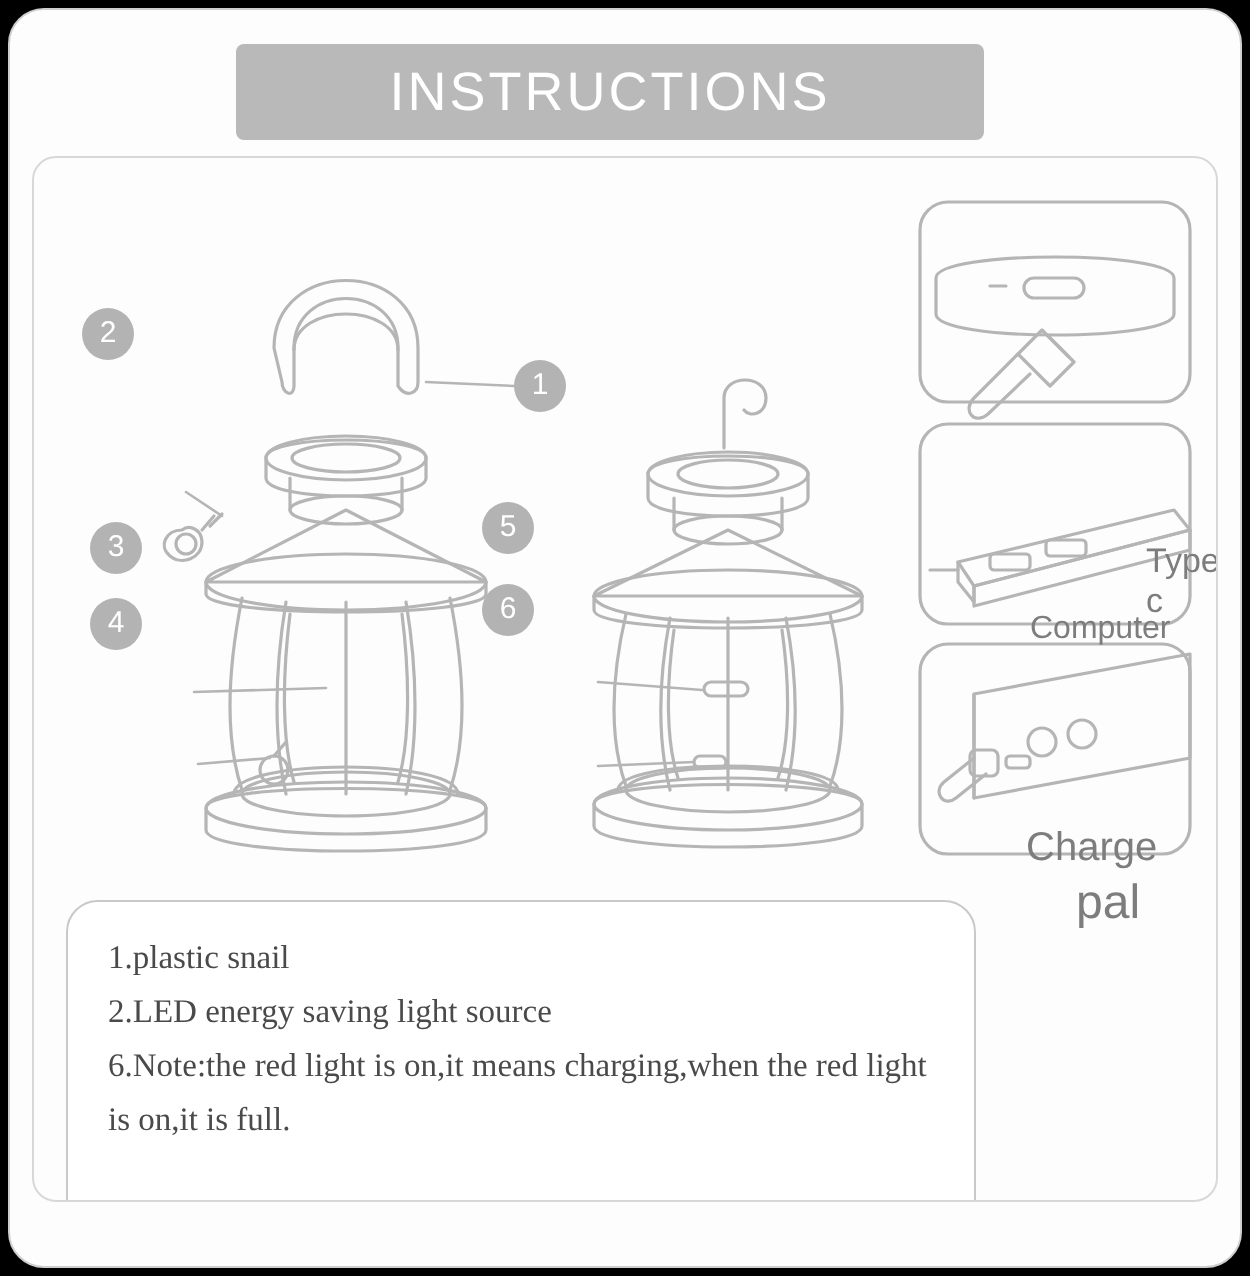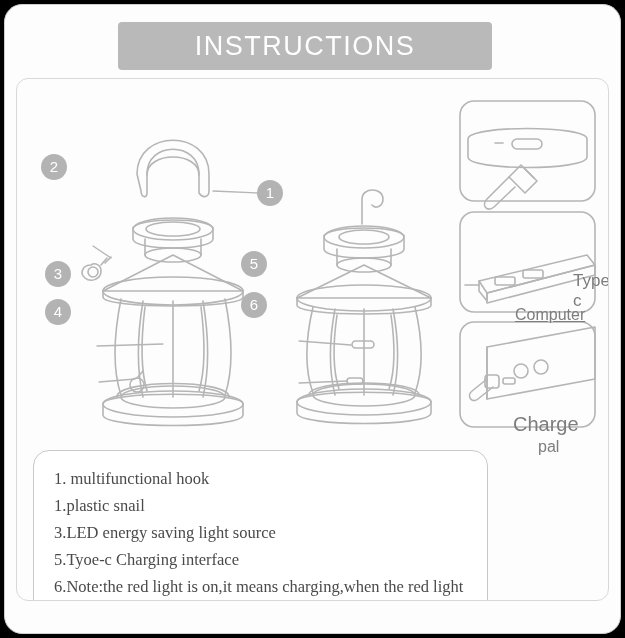--- a/index.html
+++ b/index.html
@@ -106,23 +106,23 @@
     font-family: "Liberation Serif", serif;
     white-space: pre-wrap;
   }
   
   .sublabel {
     position: absolute;
     color: #7d7d7d;
     font-family: "Liberation Sans", sans-serif;
   }
   .lbl-typec { left: 556px; top: 192px; font-size: 17px; }
-  .lbl-computer { left: 498px; top: 227px; font-size: 16px; text-decoration: underline; }
+  .lbl-computer { left: 498px; top: 227px; font-size: 16px; }
   .lbl-charge { left: 496px; top: 334px; font-size: 20px; }
-  .lbl-pal { left: 521px; top: 359px; font-size: 16px; }
+  .lbl-pal { left: 521px; top: 359px; font-size: 24px; }
 </style>
 </head>
 <body>
 
 <div id="page">
   <div class="card"></div>
 
   <div class="title-banner">
     <div class="title-text">INSTRUCTIONS</div>
   </div>
@@ -239,21 +239,19 @@
     <div class="badge" style="left:28px; top:220px;">4</div>
     <div class="badge" style="left:224px; top:172px;">5</div>
     <div class="badge" style="left:224px; top:213px;">6</div>
 
     <div class="sublabel lbl-typec">Type-c</div>
     <div class="sublabel lbl-computer">Computer</div>
     <div class="sublabel lbl-charge">Charge</div>
     <div class="sublabel lbl-pal">pal</div>
 
     <div class="legend">
-      <div class="legend-line">1. multifunctional hook</div>
       <div class="legend-line">1.plastic snail</div>
-      <div class="legend-line">3.LED energy saving light source</div>
-      <div class="legend-line">5.Tyoe-c Charging interface</div>
+      <div class="legend-line">2.LED energy saving light source</div>
       <div class="legend-line">6.Note:the red light is on,it means charging,when the red light is on,it is full.</div>
     </div>
 
   </div>
 </div>
 
 </body></html>

